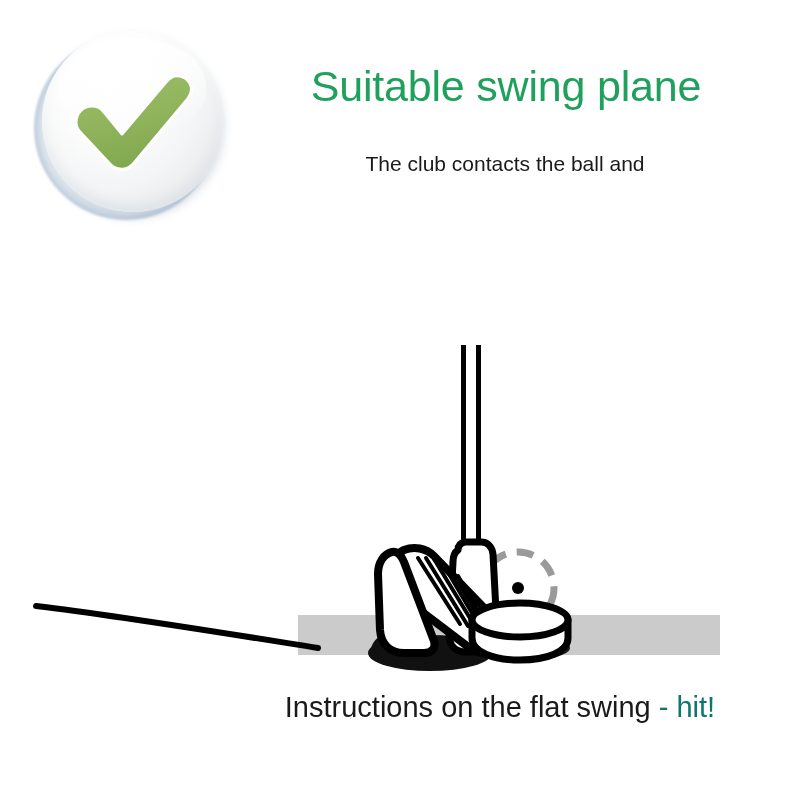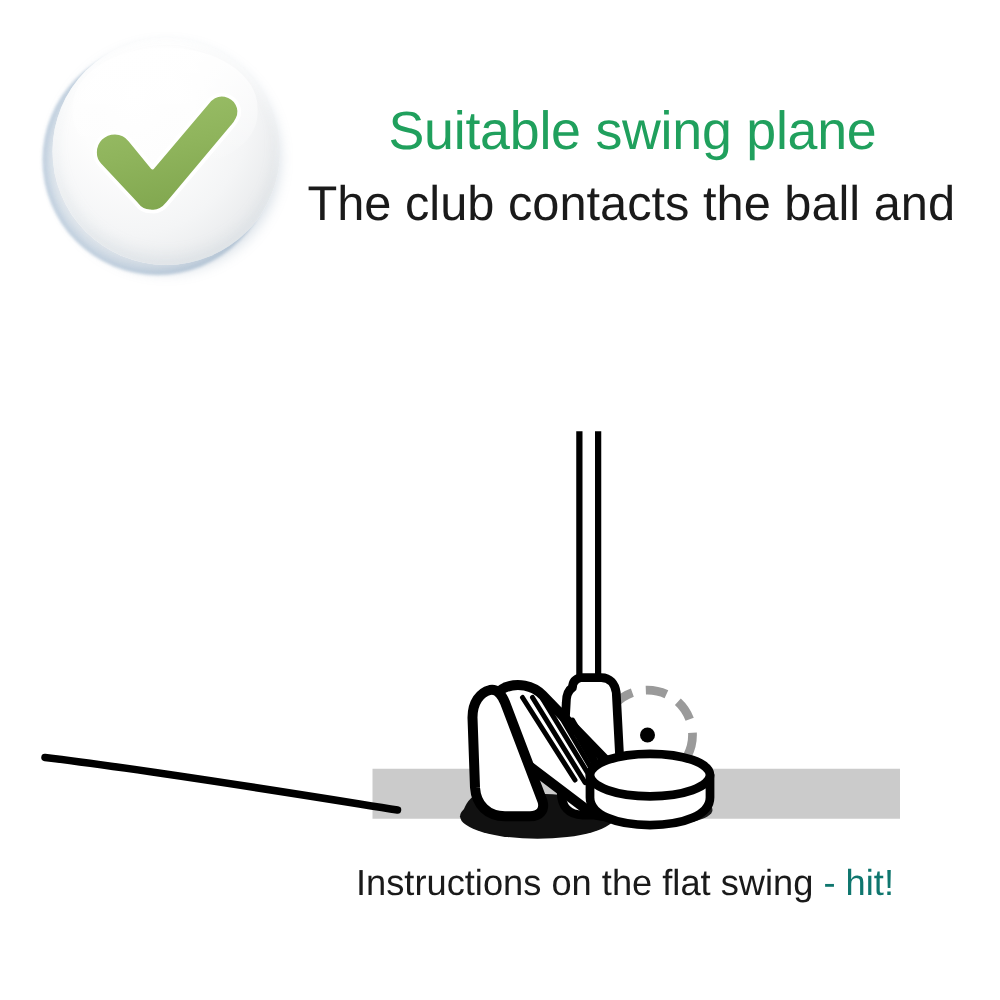--- a/index.html
+++ b/index.html
@@ -86,29 +86,28 @@
     left: 252px;
     top: 60px;
     width: 508px;
     text-align: center;
     font-size: 43px;
     line-height: 52px;
     font-weight: 400;
     letter-spacing: -0.2px;
     color: #20a05d;
     white-space: nowrap;
-    margin-top: 19px;
   }
   .subtitle {
     position: absolute;
     left: 230px;
     top: 140px;
     width: 550px;
     text-align: center;
-    font-size: 39px;
+    font-size: 21px;
     line-height: 48px;
     font-weight: 400;
     color: #1a1a1a;
   }
   .subtitle-line {
     display: block;
   }
 
   
   .illustration {

